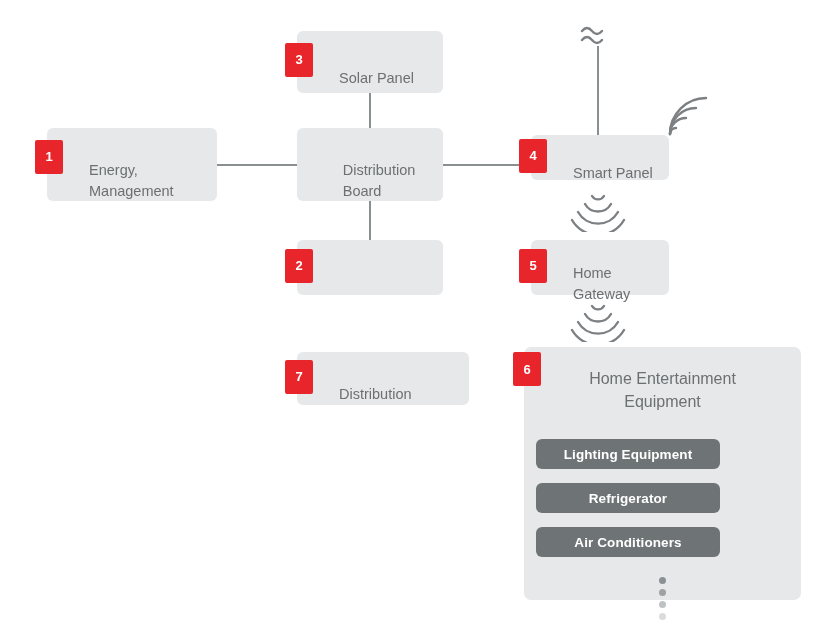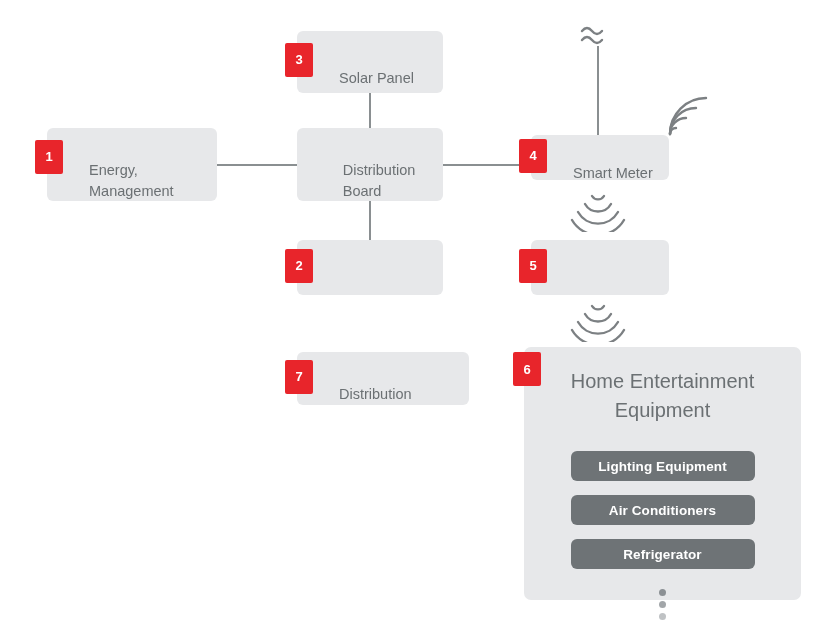--- a/index.html
+++ b/index.html
@@ -74,32 +74,31 @@
   
   #panel-home-entertainment {
     position: absolute;
     background: #e7e8ea;
     border-radius: 7px;
     box-sizing: border-box;
   }
   #panel-home-entertainment .panel-title {
     text-align: center;
     color: #6b7073;
-    font-size: 20px;
+    font-size: 16px;
     line-height: 1.45;
     padding: 20px 34px 0 34px;
     white-space: pre-line;
   }
   .pill-list {
     margin: 14px 0 0 0;
     padding: 12px;
     list-style: none;
     display: flex;
     flex-direction: column;
-    align-items: center;
     gap: 14px;
   }
   .pill {
     width: 184px;
     height: 30px;
     background: #6e7376;
     color: #ffffff;
     border-radius: 6px;
     display: flex;
     align-items: center;
@@ -197,40 +196,42 @@
     <span class="node-label">Distribution
 Board</span>
   </div>
 
   <div class="node" style="left:297px; top:240px; width:146px; height:55px;">
     <span class="badge" style="top:9px;">2</span>
   </div>
 
   <div class="node" style="left:531px; top:135px; width:138px; height:45px;">
     <span class="badge" style="top:4px;">4</span>
-    <span class="node-label">Smart Meter</span>
+    <span class="node-label">Smart Panel</span>
   </div>
 
   <div class="node" style="left:531px; top:240px; width:138px; height:55px;">
     <span class="badge" style="top:9px;">5</span>
+    <span class="node-label">Home
+Gateway</span>
   </div>
 
   <div class="node" style="left:297px; top:352px; width:172px; height:53px;">
     <span class="badge" style="top:8px;">7</span>
     <span class="node-label">Distribution</span>
   </div>
 
   <div id="panel-home-entertainment" style="left:524px; top:347px; width:277px; height:253px;">
     <span class="badge" style="left:-11px; top:5px;">6</span>
     <div class="panel-title">Home Entertainment
 Equipment</div>
     <ul class="pill-list">
       <li class="pill">Lighting Equipment</li>
+      <li class="pill">Refrigerator</li>
       <li class="pill">Air Conditioners</li>
-      <li class="pill">Refrigerator</li>
     </ul>
     <div class="dots">
       <span class="dot"></span>
       <span class="dot"></span>
       <span class="dot"></span>
       <span class="dot"></span>
     </div>
   </div>
 
 </div>

